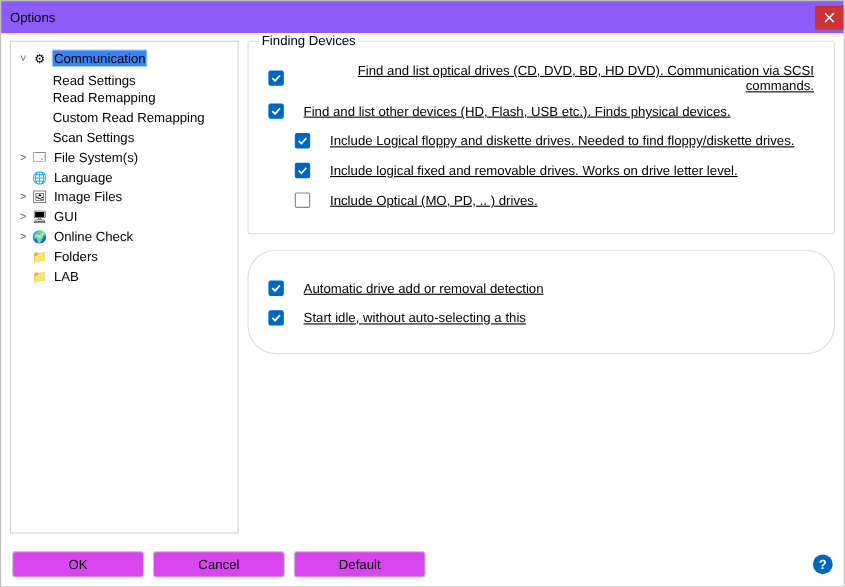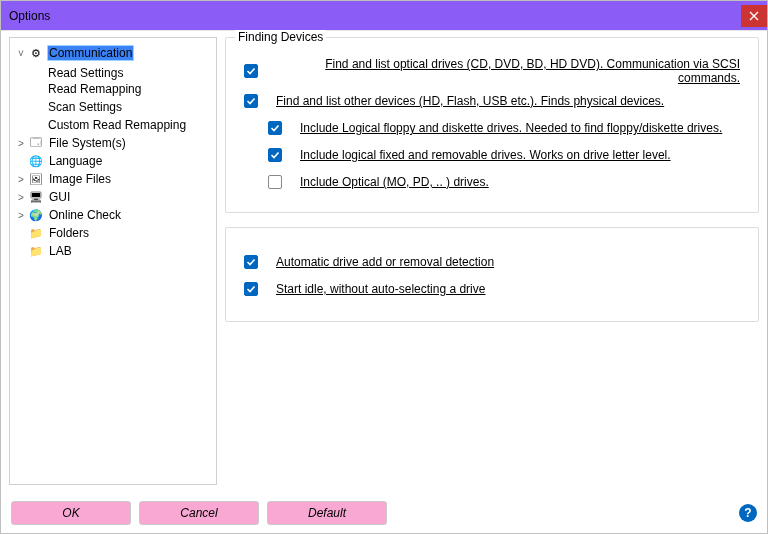--- a/index.html
+++ b/index.html
@@ -125,44 +125,43 @@
   left: 10px;
   right: 10px;
   display: flex;
   gap: 8px;
   align-items: center;
 }
 .btn {
   width: 120px;
   height: 24px;
   border: 1px solid #c8c8c8;
-  background: #f9a8d4;
+  background: #d946ef;
   border-radius: 3px;
   display: flex;
   align-items: center;
   justify-content: center;
   cursor: pointer;
   font-size: 12px;
-  font-style: italic;
 }
 .help-icon {
   margin-left: auto;
   width: 18px;
   height: 18px;
   border-radius: 50%;
   background: #0067c0;
   color: #fff;
   display: flex;
   align-items: center;
   justify-content: center;
   font-weight: bold;
   font-size: 12px;
   cursor: pointer;
 }
-.group2 { margin-top: 4px; padding-top: 18px; padding-bottom: 16px; }
+.group2 { margin-top: 4px; padding-top: 18px; padding-bottom: 16px; border-radius: 26px; }
 </style>
 </head>
 <body>
 
 <div class="titlebar">
   <span class="titlebar-title">Options</span>
   <div class="close-btn">
     <svg viewBox="0 0 10 10">
         <path d="M1 1 L9 9 M9 1 L1 9" stroke="#fff" stroke-width="1.4" fill="none"></path>
       </svg>
@@ -182,26 +181,26 @@
         <span class="label-text">Read Settings</span>
       </div>
       <div class="tree-item" style="padding-left: 20px;">
         <span class="exp"></span>
         <span style="width: 0px;"></span>
         <span class="label-text">Read Remapping</span>
       </div>
       <div class="tree-item" style="padding-left: 20px;">
         <span class="exp"></span>
         <span style="width: 0px;"></span>
+        <span class="label-text">Custom Read Remapping</span>
+      </div>
+      <div class="tree-item" style="padding-left: 20px;">
+        <span class="exp"></span>
+        <span style="width: 0px;"></span>
         <span class="label-text">Scan Settings</span>
-      </div>
-      <div class="tree-item" style="padding-left: 20px;">
-        <span class="exp"></span>
-        <span style="width: 0px;"></span>
-        <span class="label-text">Custom Read Remapping</span>
       </div>
       <div class="tree-item" style="padding-left: 2px;">
         <span class="exp">&gt;</span>
         <span class="icon">🗔</span>
         <span class="label-text">File System(s)</span>
       </div>
       <div class="tree-item" style="padding-left: 2px;">
         <span class="exp"></span>
         <span class="icon">🌐</span>
         <span class="label-text">Language</span>
@@ -284,21 +283,21 @@
               </svg>
             </span>
             <span>Automatic drive add or removal detection</span>
           </div>
           <div class="opt-row">
             <span class="checkbox checked">
               <svg viewBox="0 0 10 10">
                 <path d="M1.5 5 L4 7.5 L8.5 2.5" stroke="#fff" stroke-width="1.6" fill="none"></path>
               </svg>
             </span>
-            <span>Start idle, without auto-selecting a drive</span>
+            <span>Start idle, without auto-selecting a this</span>
           </div>
         </div>
     </div>
   </div>
 </div>
 
 <div class="footer">
   <div class="btn">OK</div>
   <div class="btn">Cancel</div>
   <div class="btn">Default</div>

